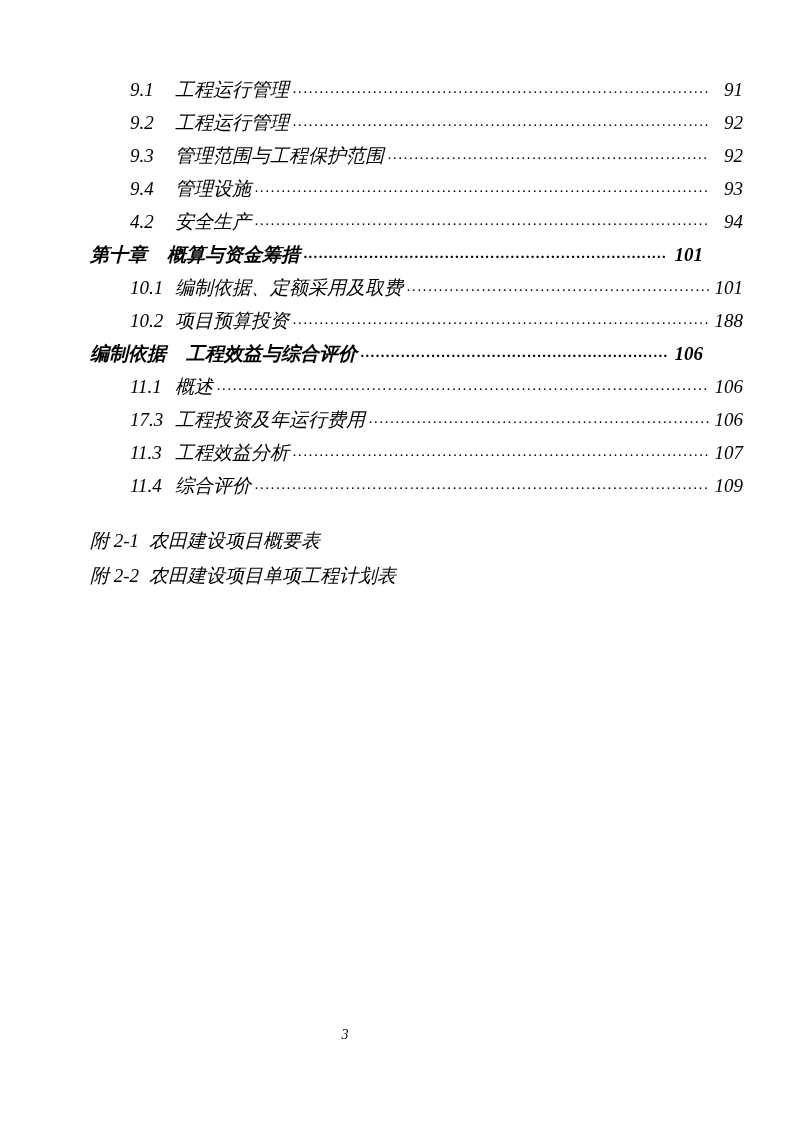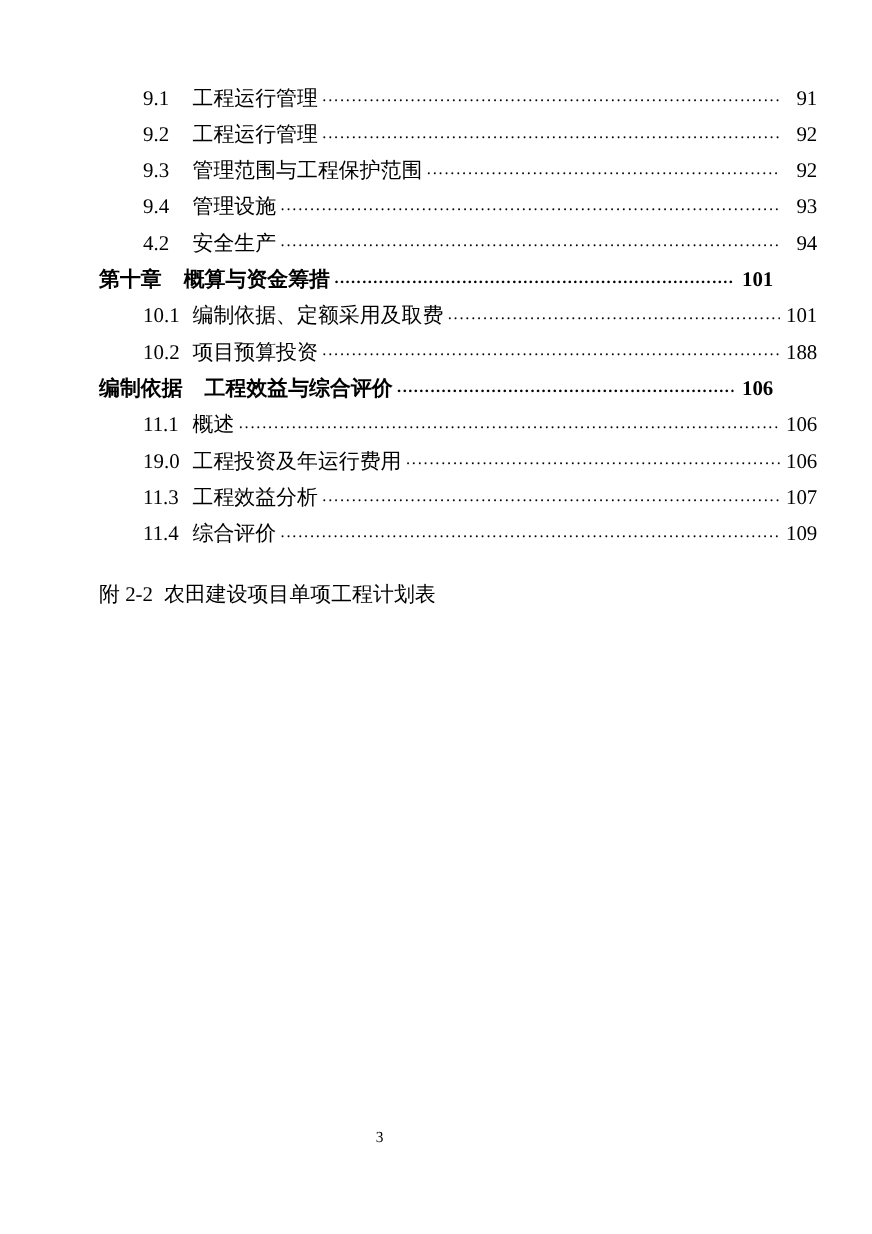--- a/index.html
+++ b/index.html
@@ -14,20 +14,21 @@
     color: #000;
     position: relative;
     overflow: hidden;
   }
   .page {
     position: relative;
     width: 690px;
     height: 1122px;
     box-sizing: border-box;
     padding: 80px 90px 0 90px;
+    font-style: italic;
   }
   .toc {
     width: 613px;
   }
   .toc-entry {
     display: flex;
     align-items: baseline;
     width: 100%;
     line-height: 1.0;
     margin-bottom: 14px;
@@ -169,38 +170,39 @@
         <span class="dots">....................................................................................................................</span>
         <span class="page-no">106</span>
       </div>
       <div class="toc-entry lvl2">
         <span class="num">11.1</span>
         <span class="title">概述</span>
         <span class="dots">....................................................................................................................</span>
         <span class="page-no">106</span>
       </div>
       <div class="toc-entry lvl2">
-        <span class="num">19.0</span>
+        <span class="num">17.3</span>
         <span class="title">工程投资及年运行费用</span>
         <span class="dots">....................................................................................................................</span>
         <span class="page-no">106</span>
       </div>
       <div class="toc-entry lvl2">
         <span class="num">11.3</span>
         <span class="title">工程效益分析</span>
         <span class="dots">....................................................................................................................</span>
         <span class="page-no">107</span>
       </div>
       <div class="toc-entry lvl2">
         <span class="num">11.4</span>
         <span class="title">综合评价</span>
         <span class="dots">....................................................................................................................</span>
         <span class="page-no">109</span>
       </div>
     </div>
 
   <div class="appendix-block" id="appendix-list">
+      <div class="appendix-entry"><span class="ap-num">附 2-1</span><span class="ap-title">农田建设项目概要表</span></div>
       <div class="appendix-entry"><span class="ap-num">附 2-2</span><span class="ap-title">农田建设项目单项工程计划表</span></div>
     </div>
 
   <div class="footer-page">3</div>
 
 </div>
 
 </body></html>

